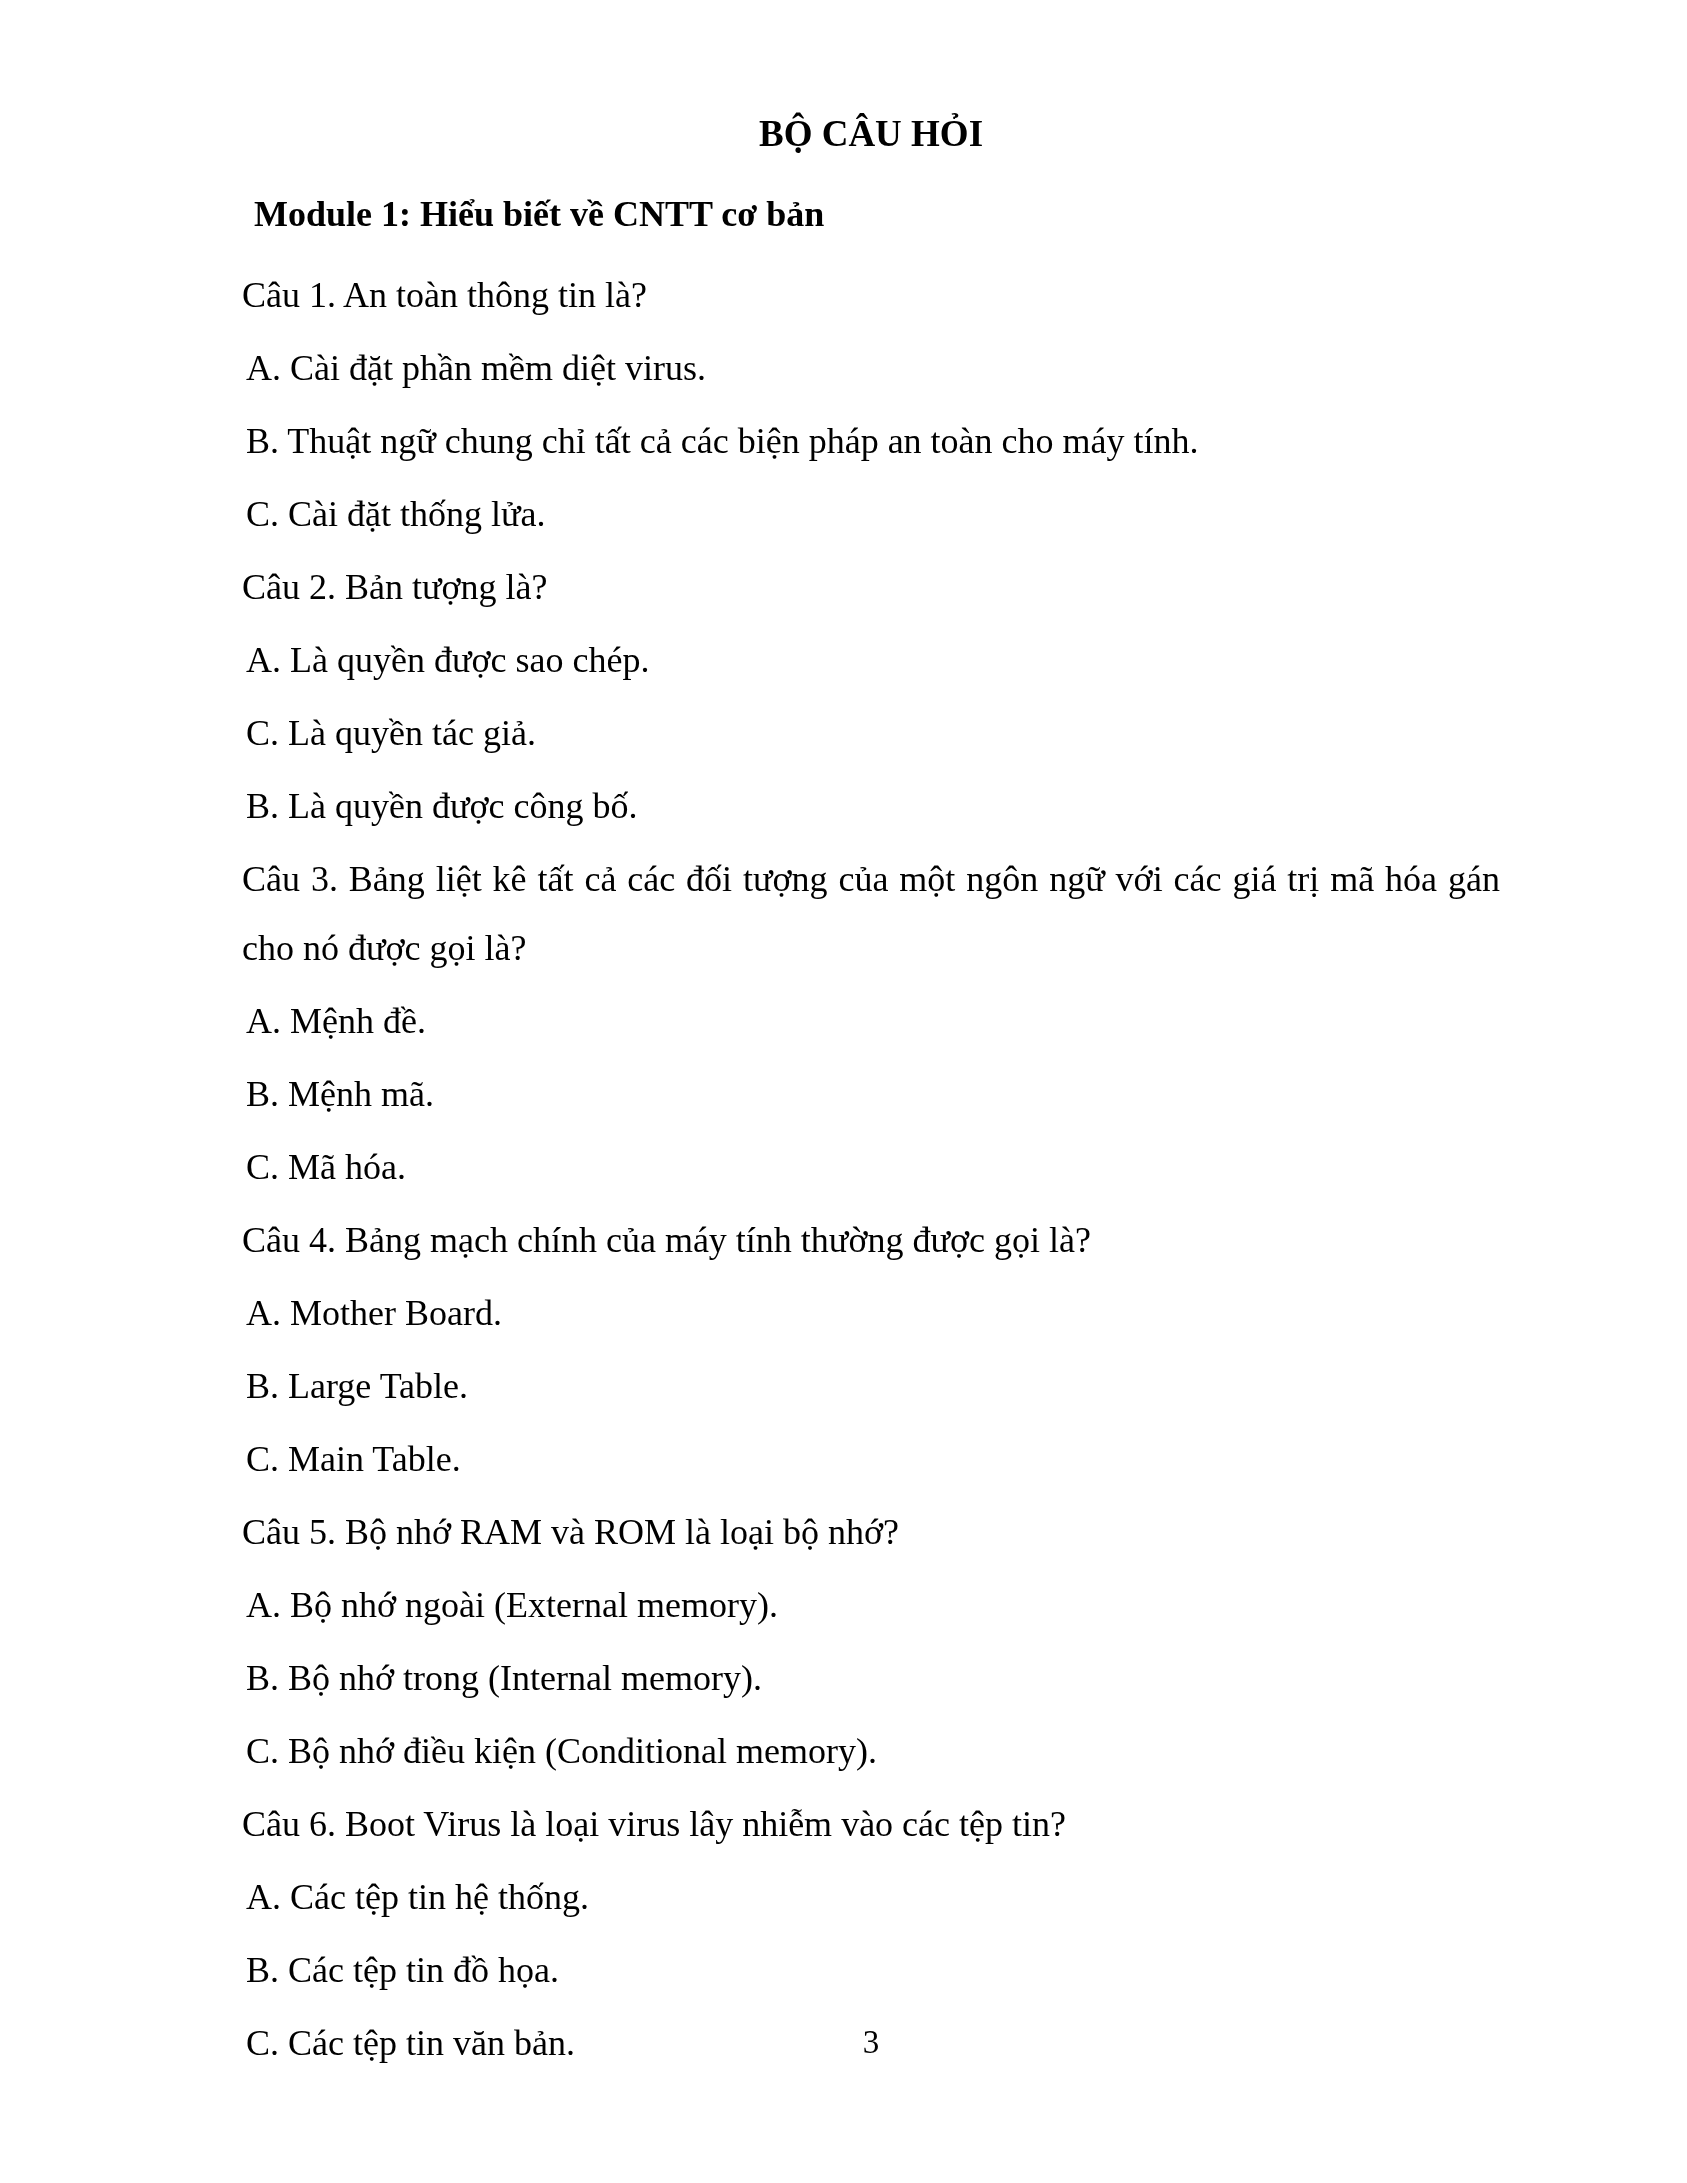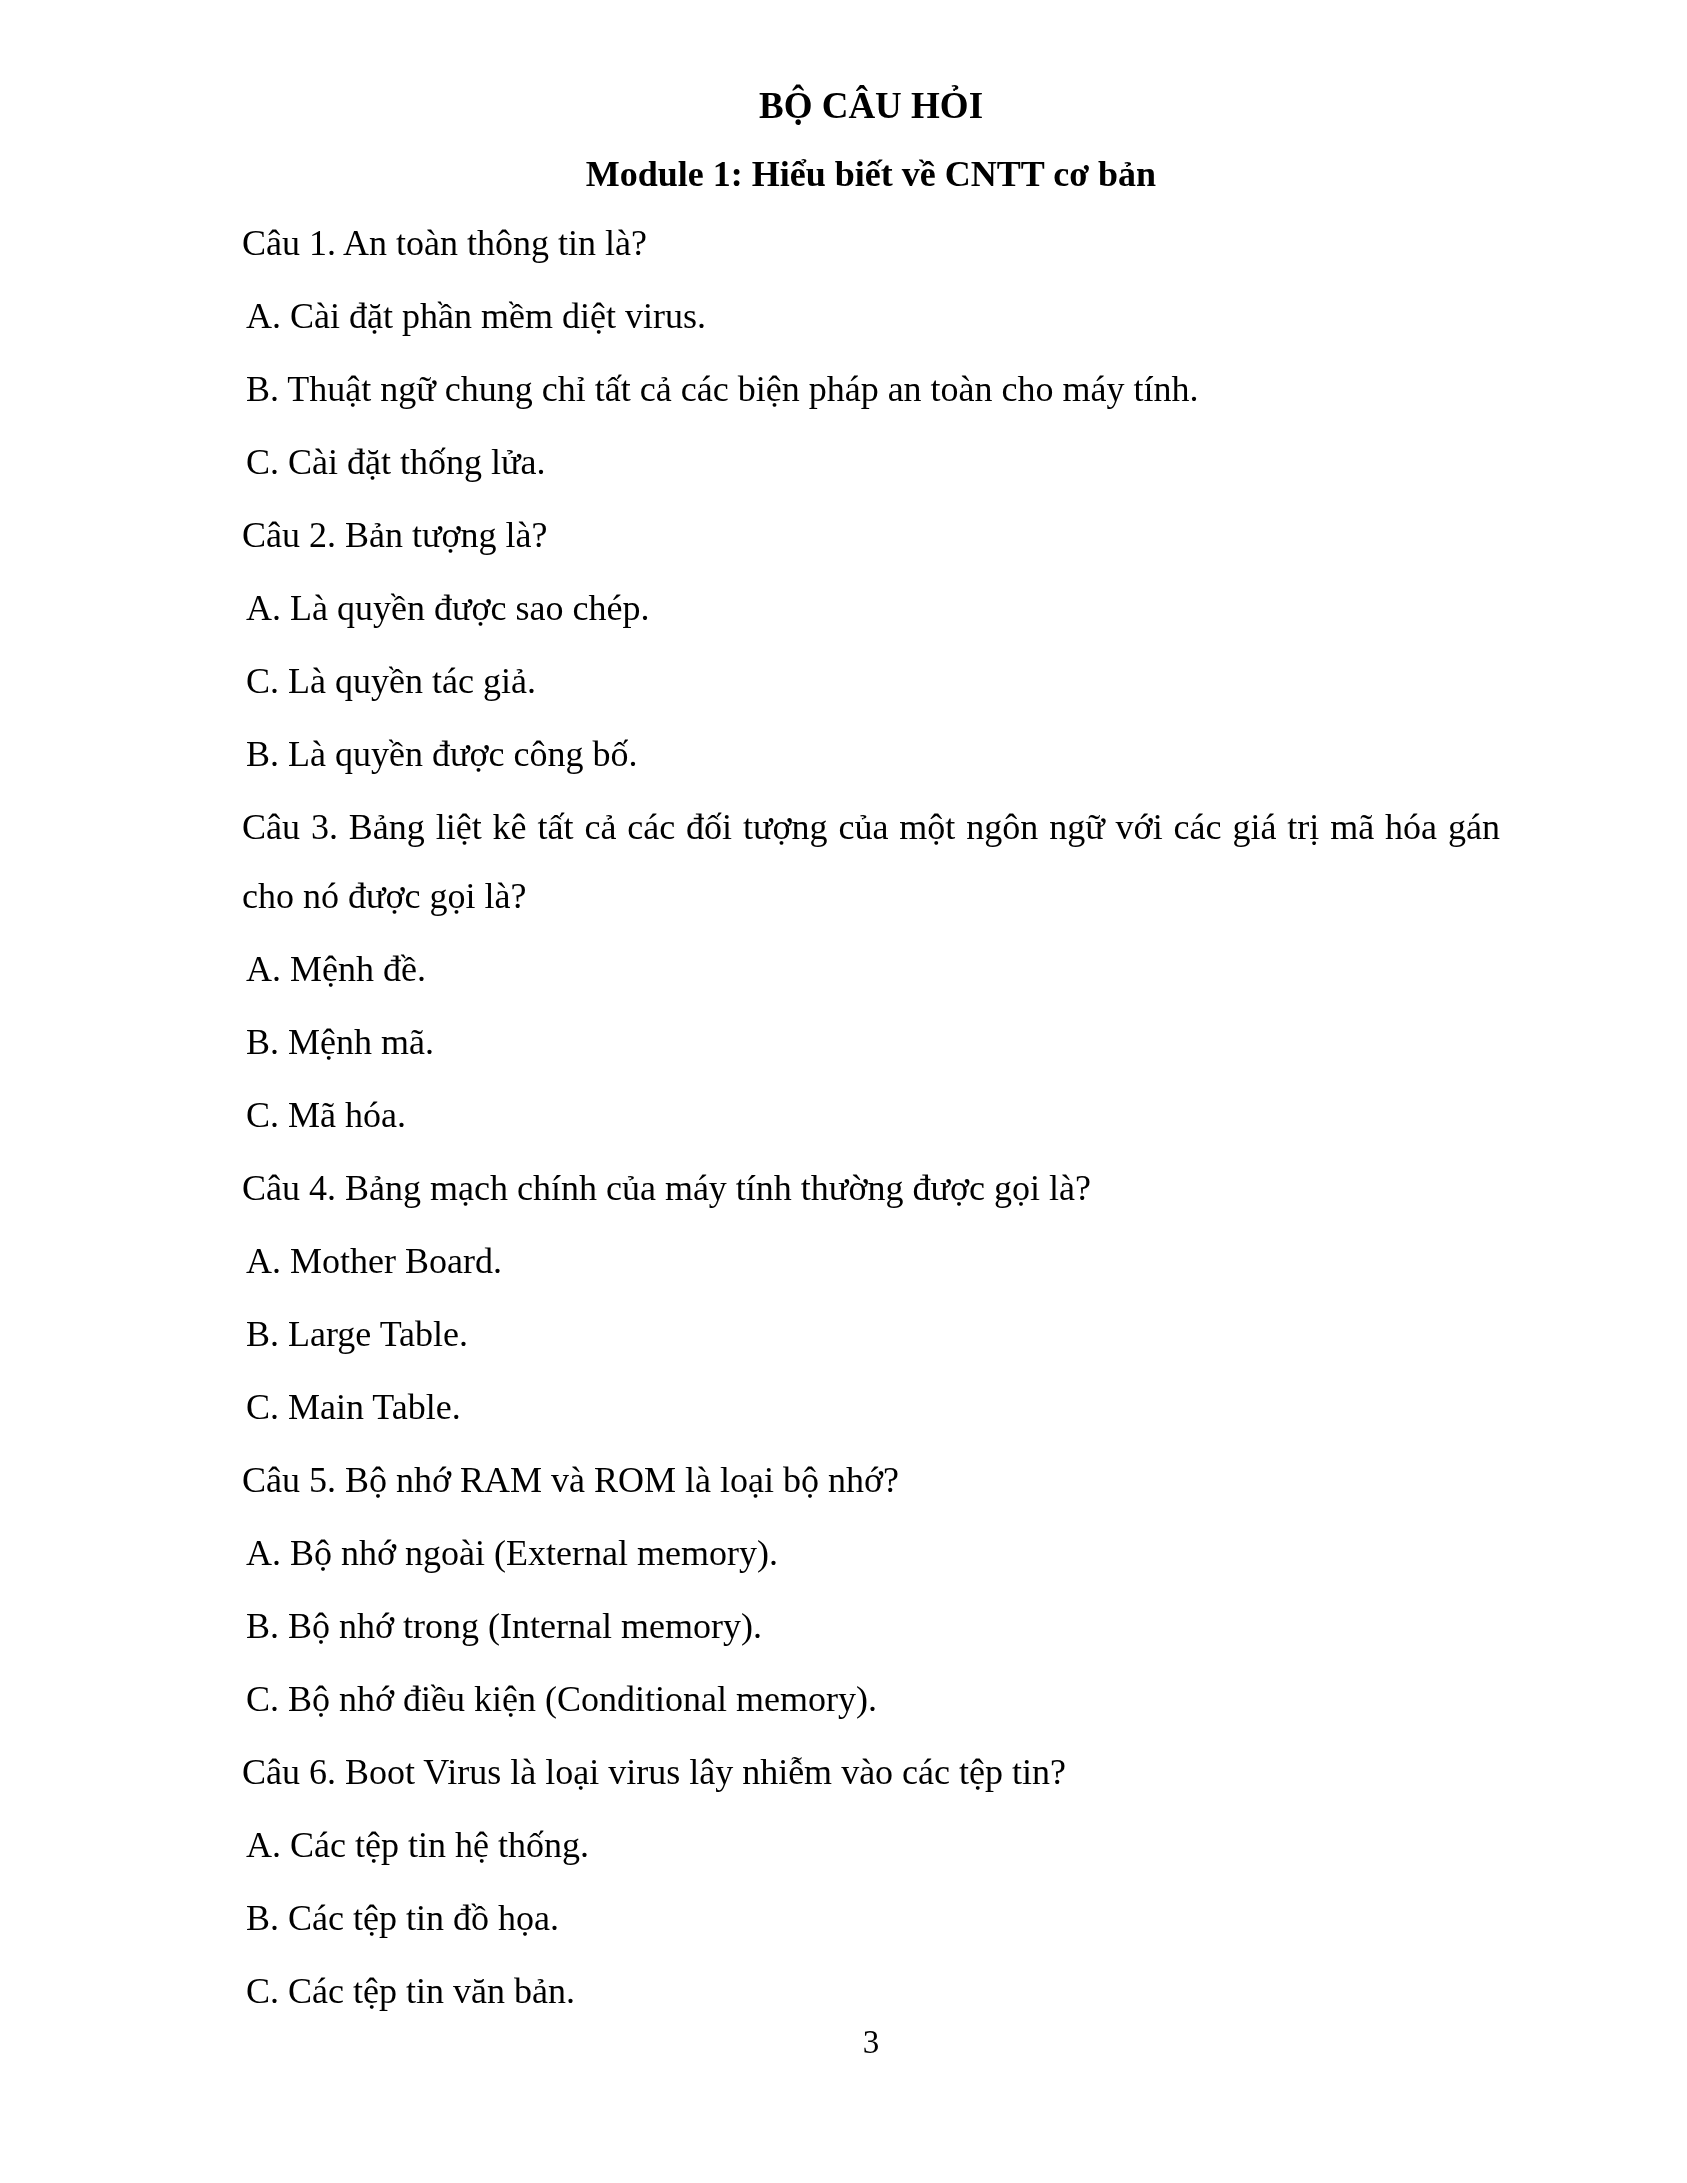--- a/index.html
+++ b/index.html
@@ -10,33 +10,33 @@
   .page {
     position: relative;
     width: 1687px;
     height: 2119px;
     background: #ffffff;
     color: #000000;
     font-family: "Liberation Serif", "DejaVu Serif", serif;
     font-size: 36px;
     line-height: 69px;
     box-sizing: border-box;
-    padding: 71px 187px 0 242px;
+    padding: 99px 187px 0 242px;
     overflow: hidden;
   }
   .doc-title {
     text-align: center;
     font-weight: bold;
     font-size: 37px;
     margin: 0;
   }
   .module-heading {
     font-weight: bold;
-    margin: 0;
-    text-align: center;
+    margin: 12px;
+    text-align: left;
   }
   p.question {
     margin: 0;
     text-align: justify;
   }
   p.question b {
     font-weight: normal;
   }
   p.option {
     margin: 4px;

